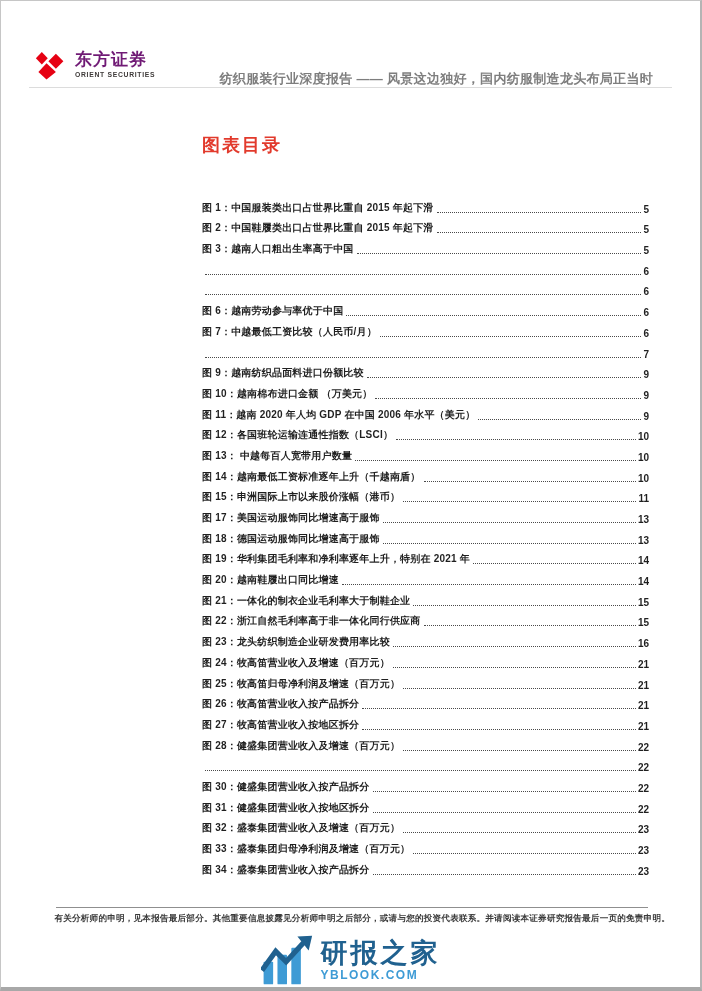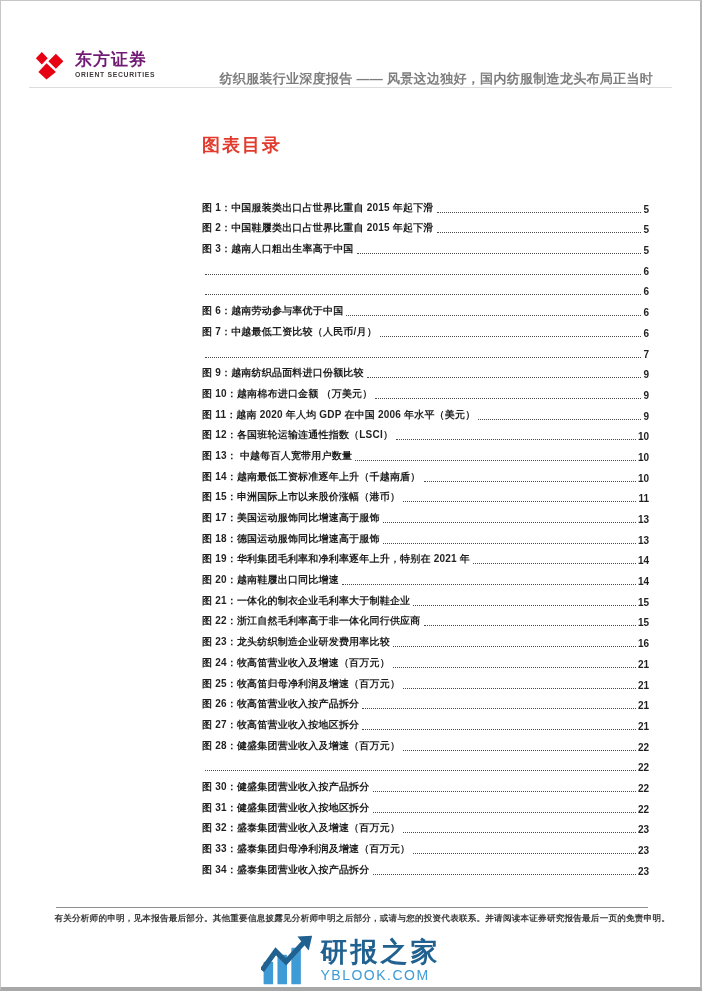--- a/index.html
+++ b/index.html
@@ -52,21 +52,21 @@
     text-align:right;font-size:8.6px;font-weight:bold;color:#3a3a3a;letter-spacing:0.2px;
   }
   
   .watermark{
     position:absolute;left:0;right:0;top:934px;
     display:flex;justify-content:center;align-items:center;
   }
   .wm-icon{width:52px;height:50px;margin-right:8px;}
   .wm-texts{display:flex;flex-direction:column;}
   .wm-cn{font-size:27px;font-weight:bold;letter-spacing:3px;line-height:28px;}
-  .wm-en{font-size:14px;font-weight:normal;letter-spacing:1.5px;margin-top:1px;}
+  .wm-en{font-size:12px;font-weight:bold;letter-spacing:1.5px;margin-top:1px;}
 </style>
 </head>
 <body>
 
 <div class="page">
 
   <div class="brand">
     <svg class="brand-mark" viewBox="0 0 100 96">
       <g fill="#e60113">
         <polygon points="27,6 46,26 27,46 8,26"></polygon>

